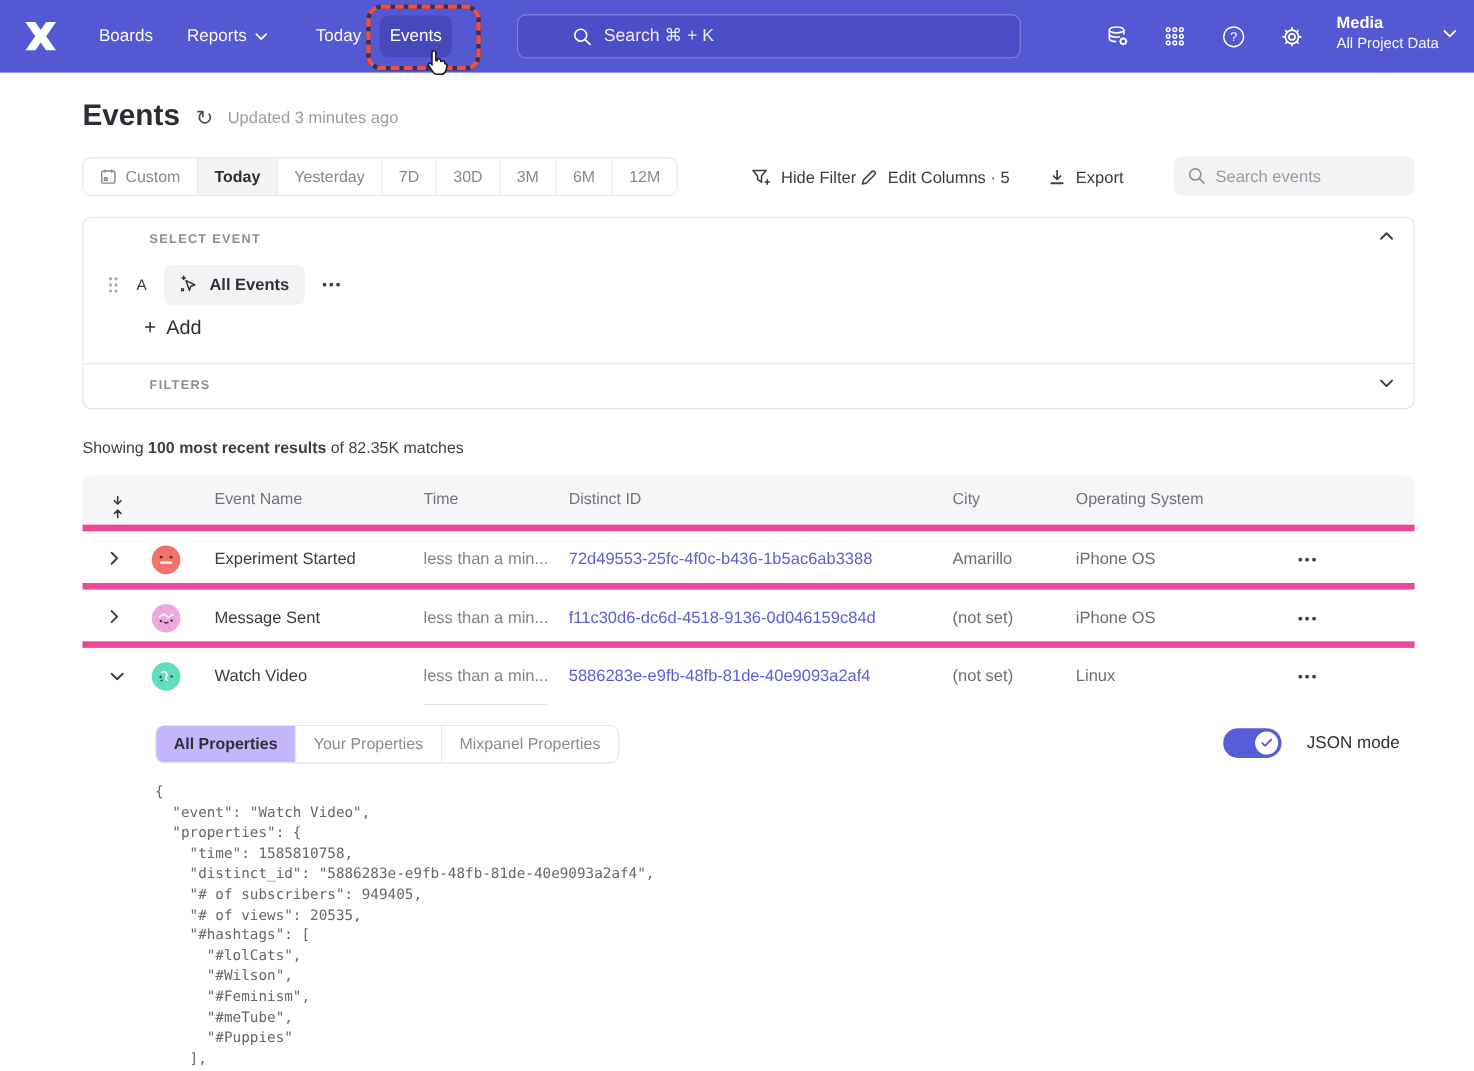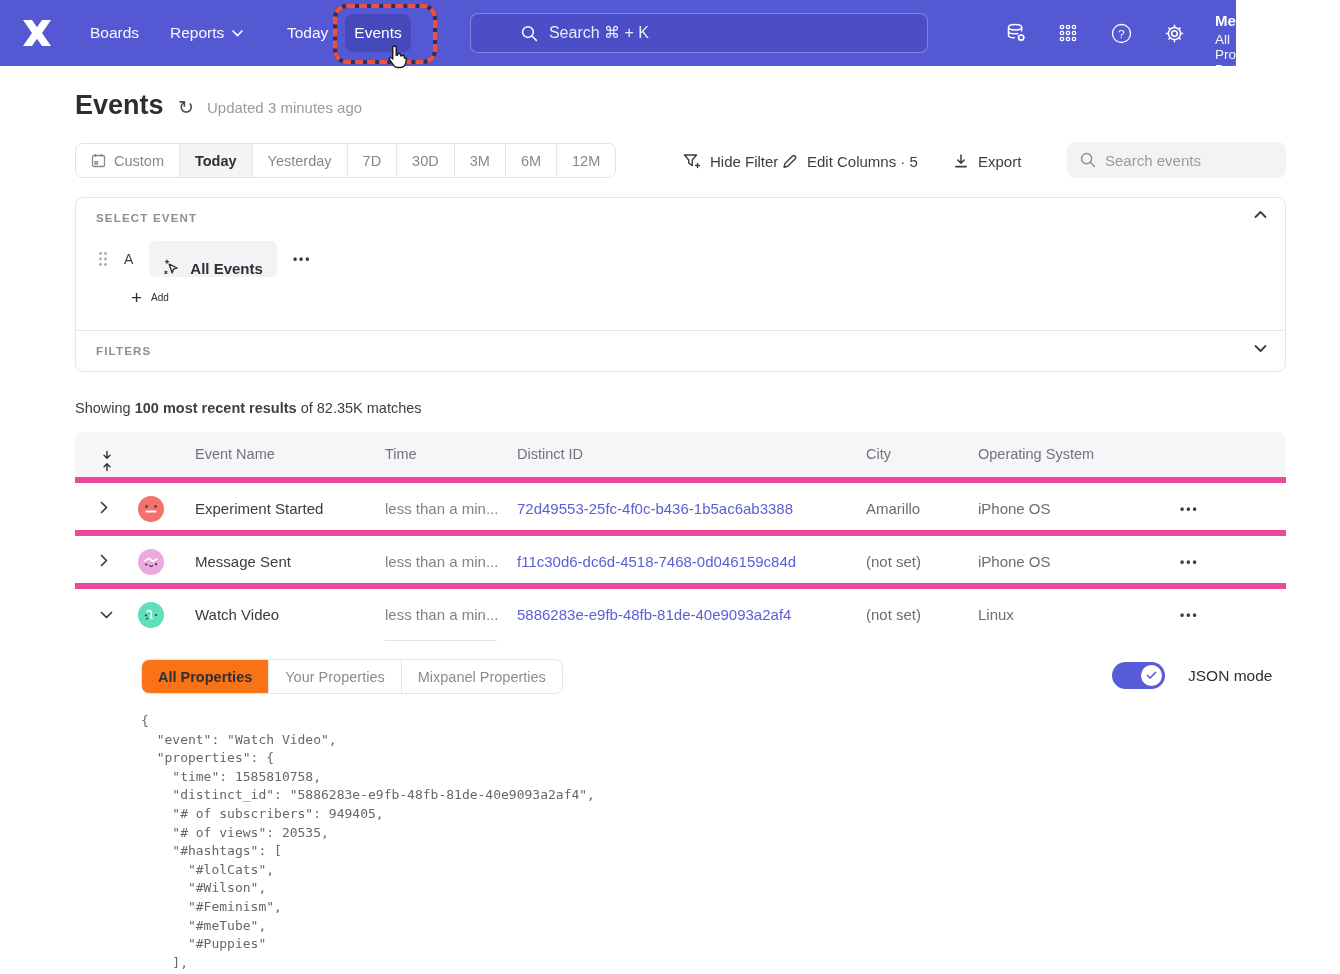--- a/index.html
+++ b/index.html
@@ -2,21 +2,21 @@
 <html><head>
 <meta charset="utf-8">
 <style>
   * { margin:0; padding:0; box-sizing:border-box; }
   html,body { width:1340px; height:974px; }
   body { position:relative; overflow:hidden; background:#fff;
          font-family:"Liberation Sans", sans-serif; color:#2f2f36; }
   svg { display:block; }
 
   
-  #navbar { position:absolute; top:0; left:0; width:1236px; height:66px; background:#5458d3; }
+  #navbar { position:absolute; top:0; left:0; width:1340px; height:66px; background:#5458d3; }
   .nav-abs { position:absolute; top:0; height:66px; display:flex; align-items:center; }
   .nav-link { color:rgba(255,255,255,.96); font-size:15.5px; cursor:pointer; }
   #nav-logo { left:20px; }
   #nav-boards { left:90px; } #nav-reports { left:170px; gap:8px; } #nav-users { left:287px; }
   #nav-events-pill { position:absolute; left:345px; top:14px; width:66px; height:38px;
       background:#4649bb; border-radius:8px; display:flex; align-items:center; justify-content:center;
       color:#fff; font-size:15.5px; }
   #nav-search { position:absolute; left:470px; top:13px; width:458px; height:40px;
       background:#4b4ec6; border:1px solid rgba(255,255,255,.30); border-radius:8px;
       display:flex; align-items:center;padding-left:32px; }
@@ -57,35 +57,35 @@
   #hide-filter { left:683px; } #edit-columns { left:781px; } #export-btn { left:953px; }
   #search-events { position:absolute; left:1067px; top:142px; width:219px; height:36px;
       background:#f3f3f5; border-radius:8px; display:flex; align-items:center; }
   #search-events input { background:transparent; border:none; outline:none; font-size:15px;
       color:#3c3c43; width:160px; font-family:"Liberation Sans",sans-serif; }
   #search-events input::placeholder { color:#9a9aa1; }
 
   
   #query-card { position:absolute; left:75px; top:197px; width:1211px; height:175px;
       border:1px solid #e4e4e9; border-radius:8px; background:#fff; }
-  .card-label { font-size:11.5px; font-weight:700; letter-spacing:1.2px; color:#8d8d95; }
+  .card-label { font-size:11.5px; font-weight:700; letter-spacing:1.2px; color:#8d8d95;margin-left:40px; }
   #select-event-label { position:absolute; left:20px; top:14px; }
   #select-event-collapse { position:absolute; right:18px; top:12px; cursor:pointer; }
   #event-row { position:absolute; left:22px; top:43px; display:flex; align-items:center; }
   #drag-handle { cursor:grab; margin-right:16px; }
   #event-letter { font-size:14px; color:#3c3c43; margin-right:16px; }
-  #event-pill { display:flex; align-items:flex-end; gap:9px; height:36px; padding:0 14px;
+  #event-pill { display:flex; align-items:center; gap:9px; height:36px; padding:0 14px;
       background:#f3f3f5; border-radius:6px; cursor:pointer; }
   #event-pill-label { font-size:15px; font-weight:700; color:#2f2f36; }
   .dots-btn { font-size:12px; font-weight:700; letter-spacing:2px; color:#3f3f46; cursor:pointer; }
   #event-more { margin-left:16px; }
   #add-btn { position:absolute; left:55px; top:90px; display:flex; align-items:center; gap:9px;
       cursor:pointer; }
   #add-plus { font-size:19px; color:#2f2f36; line-height:1; }
-  #add-label { font-size:10px; font-weight:500; color:#2f2f36; }
+  #add-label { font-size:18px; font-weight:500; color:#2f2f36; }
   #card-divider { position:absolute; left:0; top:132px; width:100%; height:1px; background:#e8e8ec; }
   #filters-label { position:absolute; left:20px; top:147px; }
   #filters-expand { position:absolute; right:18px; top:146px; cursor:pointer; }
 
   
   #summary { position:absolute; left:75px; top:400px; font-size:14.5px; color:#3e3e45; }
   #summary b { font-weight:700; }
 
   
   #table { position:absolute; left:75px; top:432px; width:1211px; }
@@ -103,21 +103,21 @@
   .c-os   { left:903px; color:#6d6d75; }
   .c-more { position:absolute; left:1105px; top:19px; }
   #time-underline { position:absolute; left:310px; top:51px; width:112px; height:1px; background:#e2e2e6; }
 
   
   #prop-tabs { position:absolute; left:141px; top:659px; height:35px; display:flex;
       border:1px solid #e4e4e9; border-radius:8px; overflow:hidden; background:#fff; }
   .ptab { display:flex; align-items:center; padding:0 16px; font-size:14.5px; color:#8b8b93;
       border-right:1px solid #e7e7eb; cursor:pointer; background:#fff; white-space:nowrap; }
   .ptab:last-child { border-right:none; }
-  .ptab.active { background:#f97316; color:#2f2f36; font-weight:700; }
+  .ptab.active { background:#c4b5fd; color:#2f2f36; font-weight:700; }
   #json-toggle { position:absolute; left:1112px; top:662px; width:53px; height:27px;
       border-radius:14px; background:#585cd9; cursor:pointer; }
   #json-toggle .knob { position:absolute; right:3px; top:3px; width:21px; height:21px;
       border-radius:50%; background:#fff; display:flex; align-items:center; justify-content:center; }
   #json-mode-label { position:absolute; left:1188px; top:667px; font-size:15.5px; color:#2f2f36; }
   #json-code { position:absolute; left:141px; top:712px; font-family:"DejaVu Sans Mono", monospace;
       font-size:13px; line-height:18.6px; color:#66666d; white-space:pre; }
 </style>
 </head>
 <body>
@@ -355,21 +355,21 @@
     <div class="c-avatar" style="background: rgb(237, 168, 221);">
       <svg width="16" height="12" viewBox="0 0 16 12">
         <path d="M2 5 L6 2.2 L10 5.4 L14 2.8" fill="none" stroke="#fff" stroke-width="1.6" stroke-linecap="round"></path>
         <circle cx="3.2" cy="8.6" r="1.1" fill="#4d2b44"></circle>
           <circle cx="13" cy="8.2" r="1.1" fill="#4d2b44"></circle>
         <path d="M6.5 9.6 q1.6 1.6 3.2 0" fill="none" stroke="#4d2b44" stroke-width="1.3" stroke-linecap="round"></path>
       </svg>
     </div>
     <div class="cell c-name">Message Sent</div>
     <div class="cell c-time">less than a min...</div>
-    <div class="cell c-id">f11c30d6-dc6d-4518-7468-0d046159c84d</div>
+    <div class="cell c-id">f11c30d6-dc6d-4518-9136-0d046159c84d</div>
     <div class="cell c-city">(not set)</div>
     <div class="cell c-os">iPhone OS</div>
     <span class="dots-btn c-more">•••</span>
   </div>
 
   <div class="trow">
     <svg class="c-expander" style="position:absolute;top:22px" width="13" height="8" viewBox="0 0 13 8">
       <path d="M1.5 1.5 L6.5 6.5 L11.5 1.5" fill="none" stroke="#3b3b42" stroke-width="1.7" stroke-linecap="round" stroke-linejoin="round"></path>
     </svg>
     <div class="c-avatar" style="background: rgb(95, 224, 188);">

